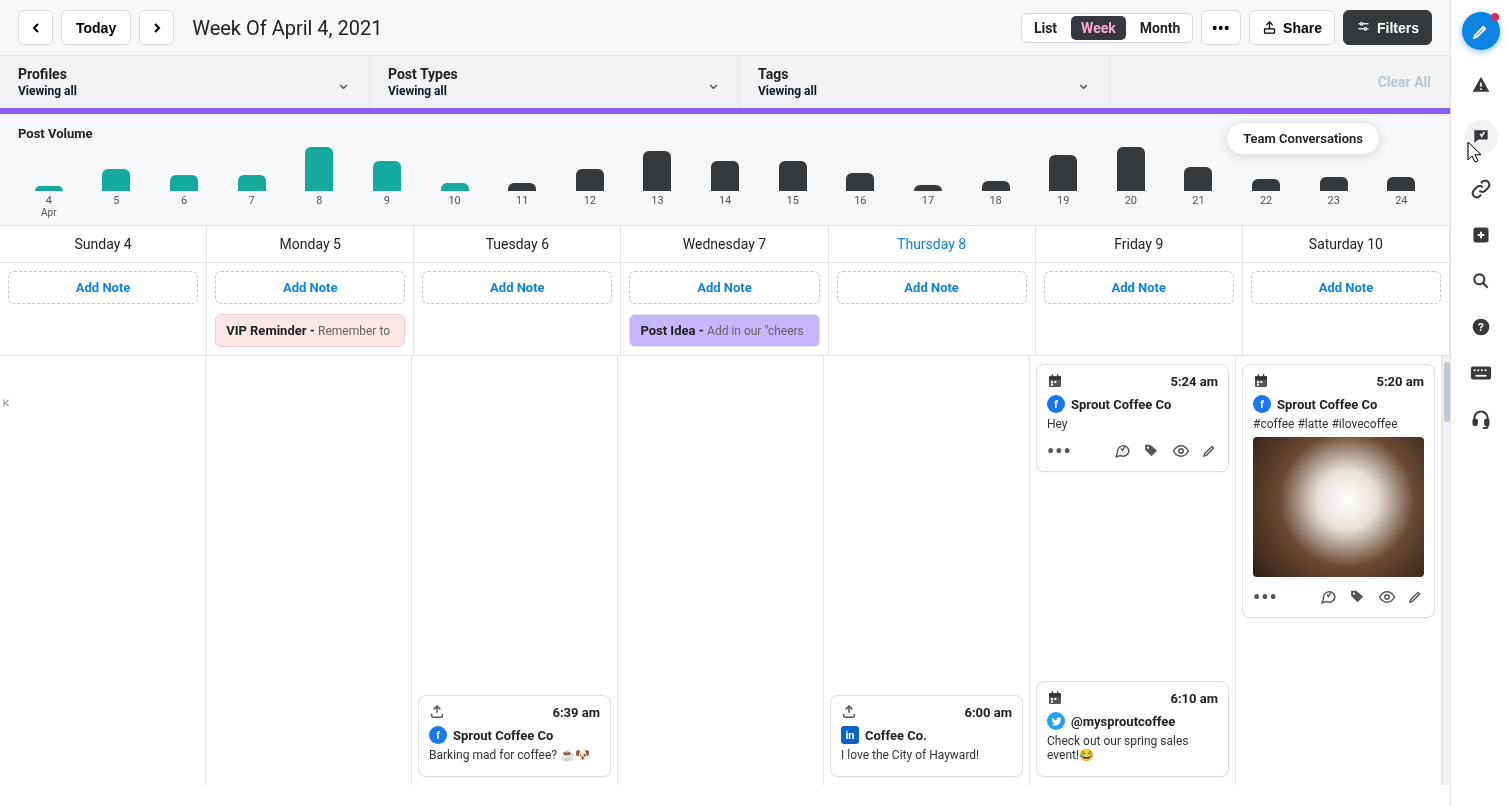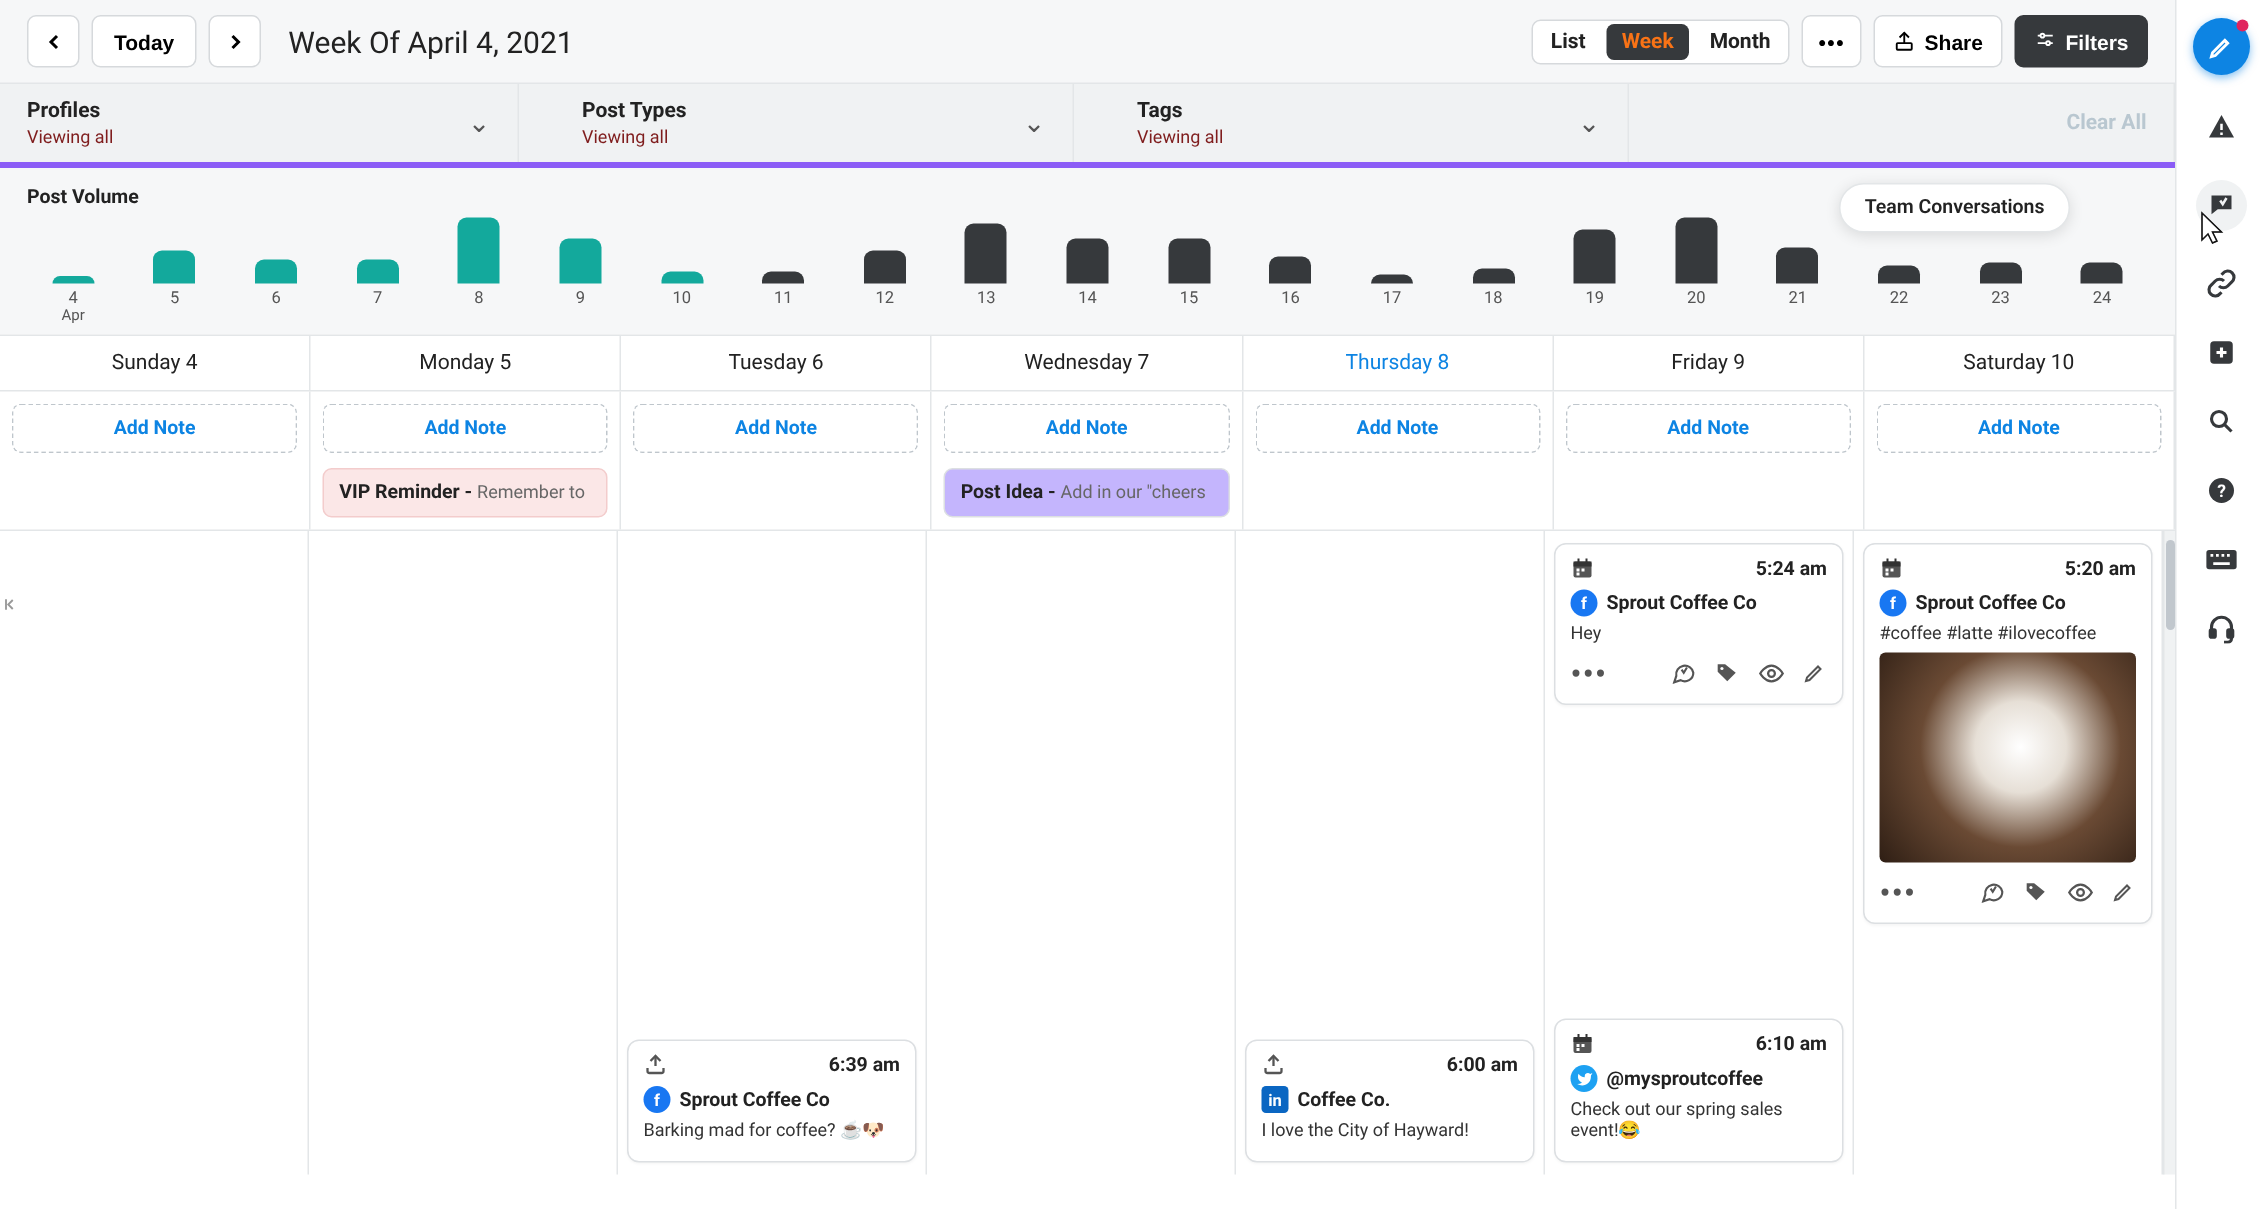--- a/index.html
+++ b/index.html
@@ -9,31 +9,31 @@
 
 
 .toolbar { padding:10px 18px; display:flex; align-items:center; gap:8px; background:#f6f7f8; border-bottom:1px solid #e3e6e8; }
 .nav-btn { width:35px; height:35px; border:1px solid #d6d9dc; border-radius:6px; background:#fff; display:flex; align-items:center; justify-content:center; cursor:pointer; }
 .today-btn { height:35px; padding:0 14px; border:1px solid #d6d9dc; border-radius:6px; background:#fff; font-weight:700; font-size:14px; cursor:pointer; }
 .title { font-size:20px; font-weight:400; margin-left:10px; }
 .spacer { flex:1; }
 
 .seg { display:flex; border:1px solid #d6d9dc; border-radius:6px; background:#fff; overflow:hidden; }
 .seg-item { padding:6px 12px; font-size:14px; font-weight:700; cursor:pointer; }
-.seg-item.active { background:#36393c; color:#f97316; border-radius:5px; margin:2px; padding:4px 10px; }
+.seg-item.active { background:#36393c; color:#f9a8d4; border-radius:5px; margin:2px; padding:4px 10px; }
 
 .tb-btn { height:35px; padding:0 12px; border:1px solid #d6d9dc; border-radius:6px; background:#fff; display:flex; align-items:center; gap:6px; font-weight:700; font-size:14px; cursor:pointer; }
 .tb-btn.dark { background:#36393c; color:#fff; border-color:#36393c; }
 .tb-btn.icon-only { padding:0 10px; }
 
 
-.filterbar { display:flex; background:#f0f2f3; border-bottom:4px solid #8b5cf6;gap:24px; }
+.filterbar { display:flex; background:#f0f2f3; border-bottom:6px solid #8b5cf6; }
 .fcell { flex:1; border-right:1px solid #e3e6e8; padding:10px 18px; display:flex; align-items:center; justify-content:space-between; cursor:pointer; }
 .fcell .lab { font-weight:700; font-size:14px; }
-.fcell .sub { font-size:12px; color:#7f1d1d; margin-top:2px; }
+.fcell .sub { font-size:12px; color:#0f172a; margin-top:2px;font-weight:bold; }
 .fcell.clear { flex:0 0 340px; justify-content:flex-end; cursor:default; }
 .clear-link { color:#b9c7d0; font-weight:700; font-size:14px; cursor:default; }
 .chev { font-size:18px; color:#555; }
 
 
 .volume { padding:12px 18px 6px; background:#f6f7f8; }
 .volume h3 { font-size:13px; font-weight:700; margin-bottom:8px; }
 .chart { display:flex; align-items:flex-end; gap:6px; height:70px; }
 .bar-wrap { flex:1; display:flex; flex-direction:column; align-items:center; }
 .bar { width:28px; border-radius:6px 6px 0 0; }

